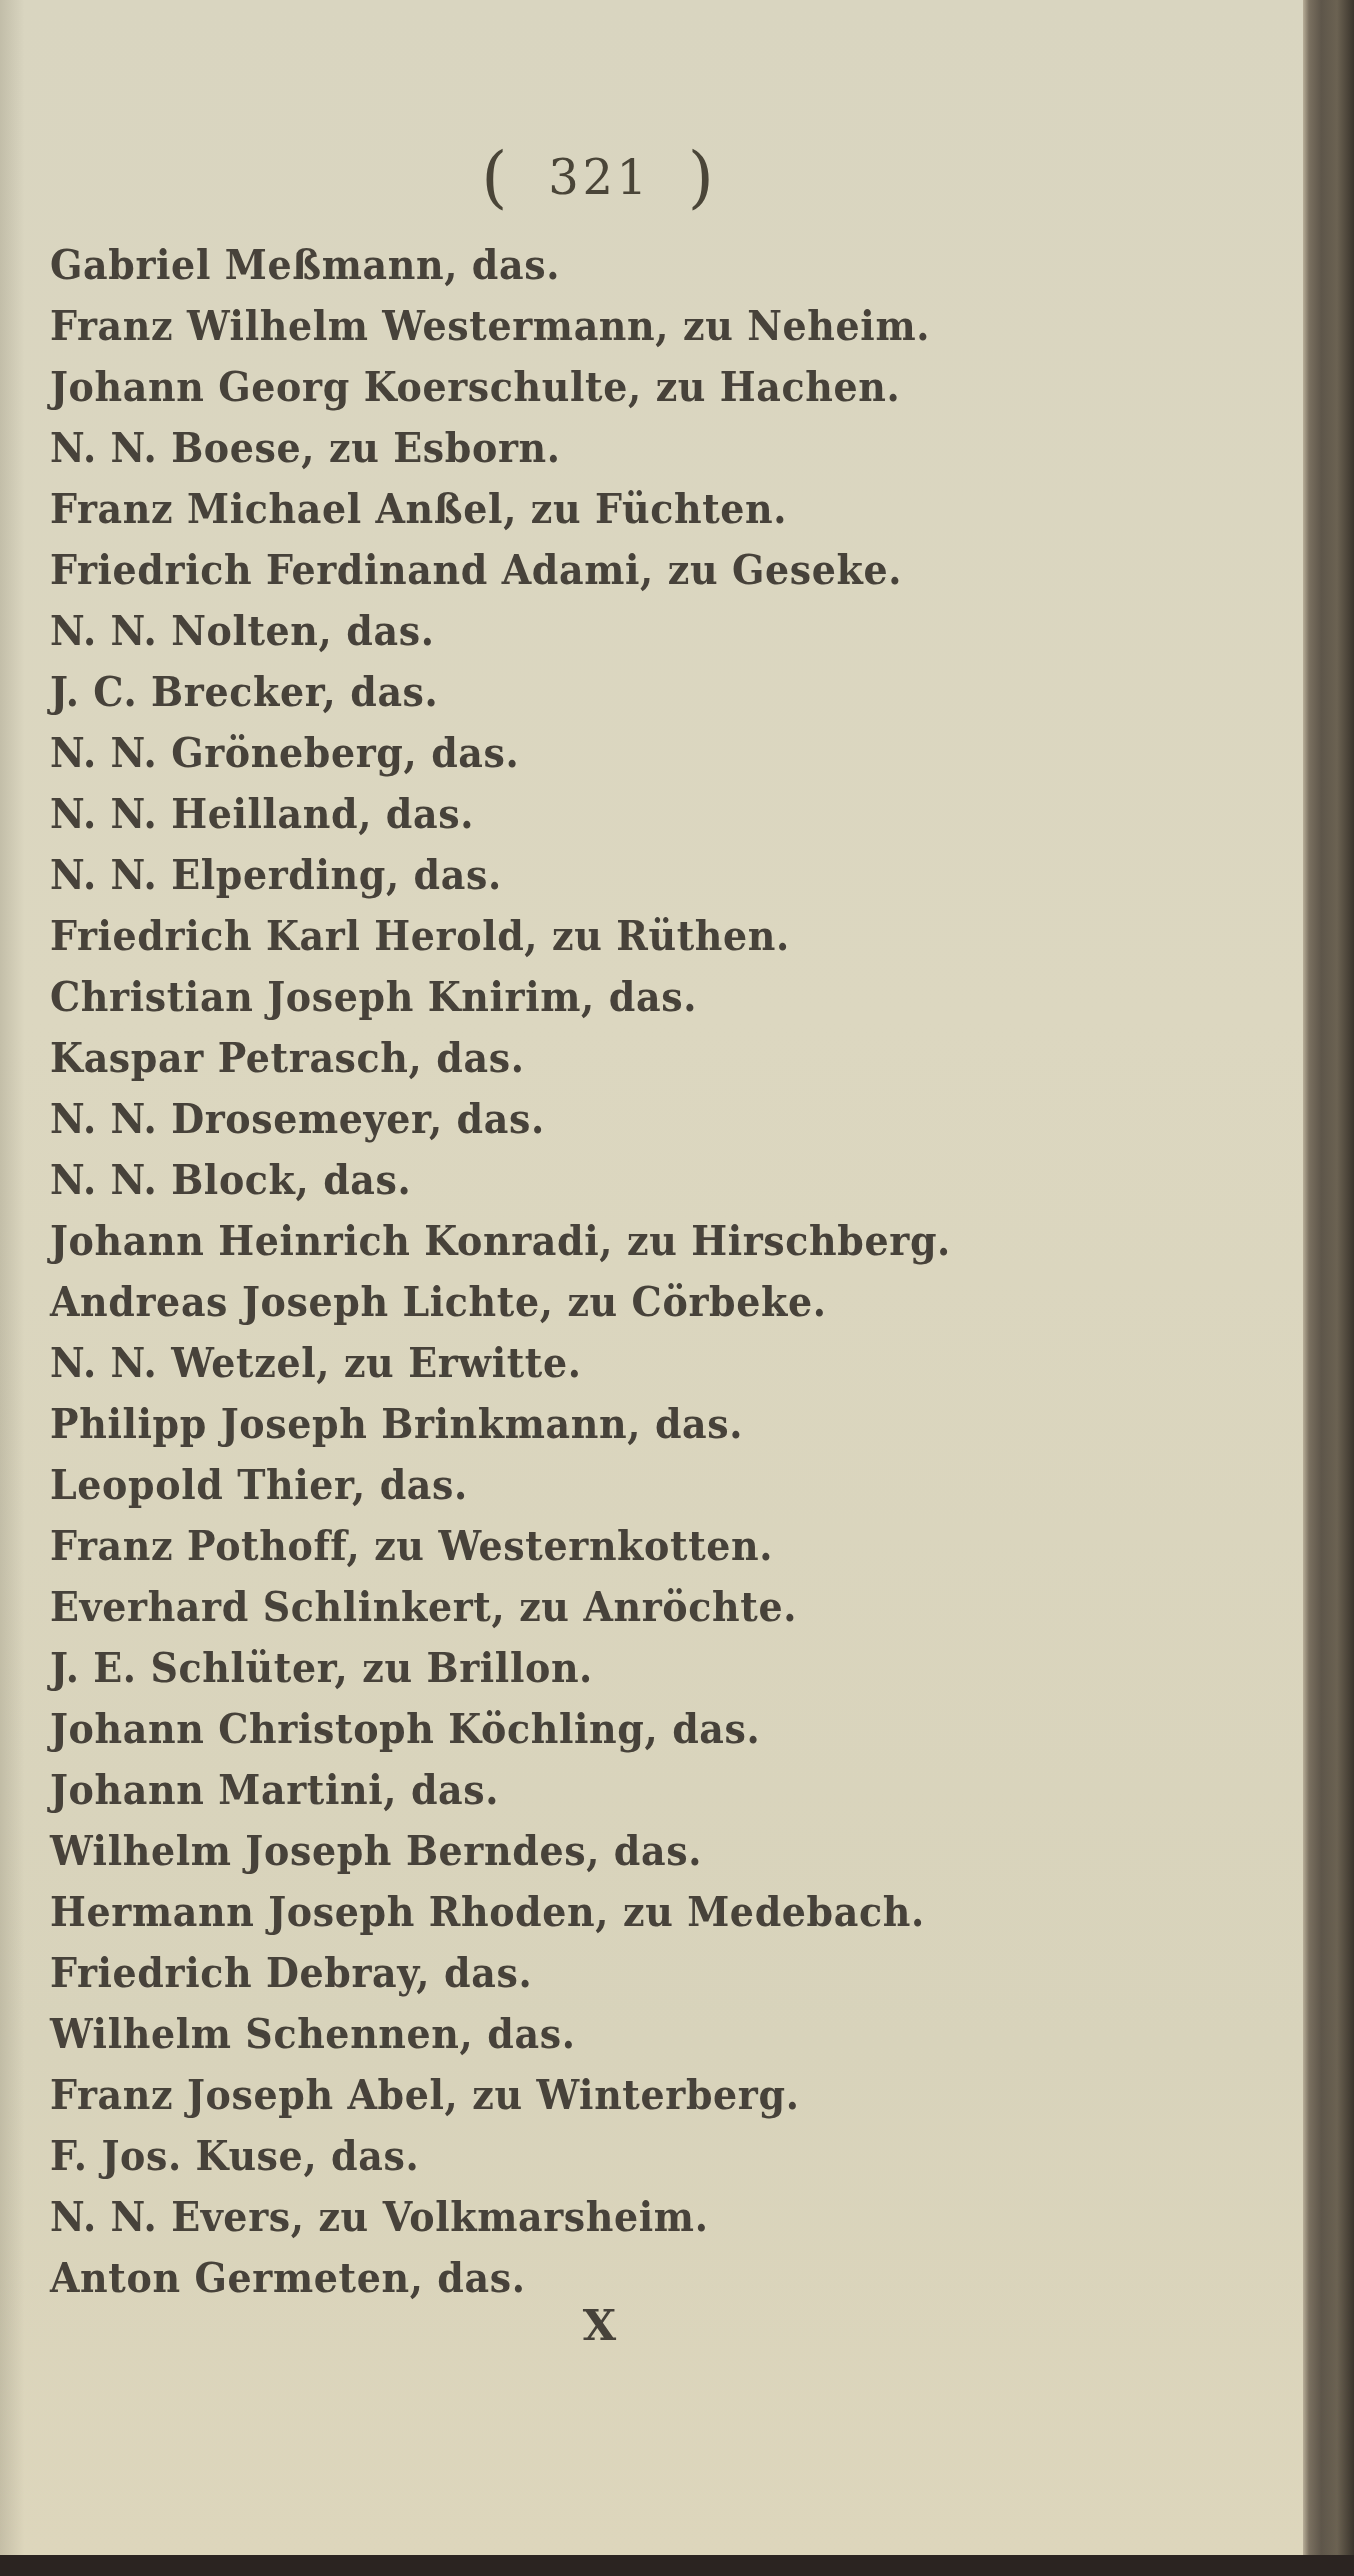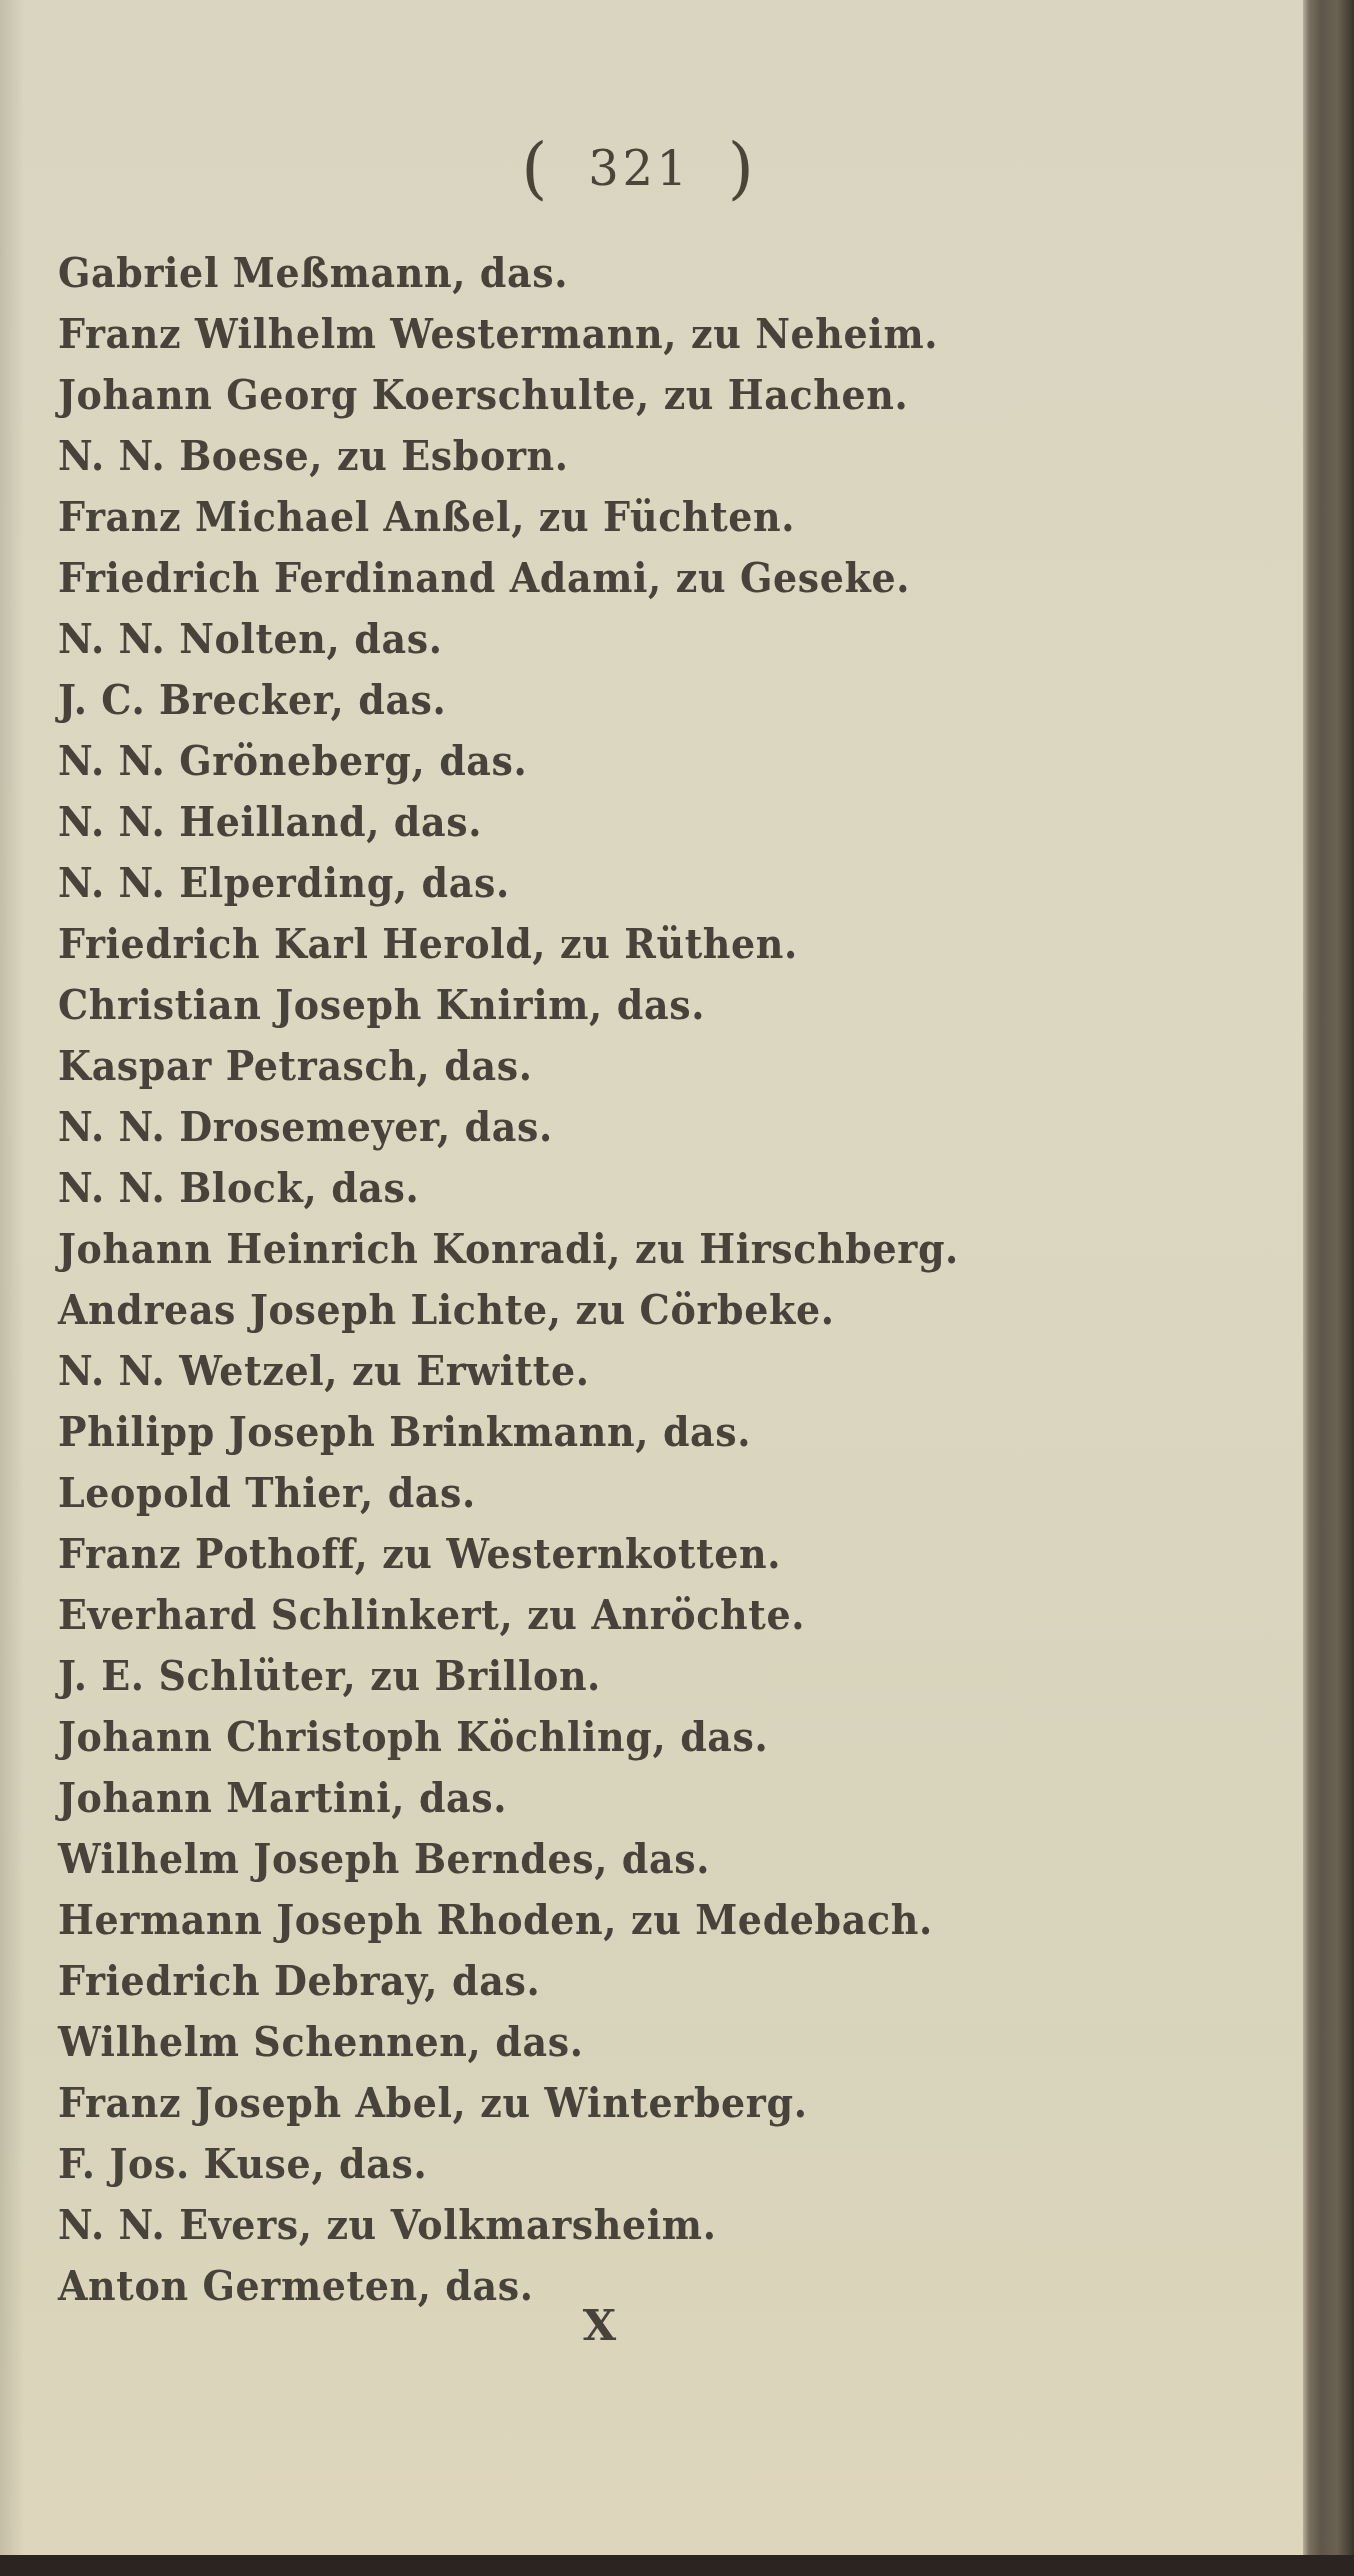--- a/index.html
+++ b/index.html
@@ -19,32 +19,31 @@
       position: absolute; left: 1303px; top: 0;
       width: 51px; height: 2576px;
       background: linear-gradient(90deg, #b8ae98 0px, #7a7060 6.1px, #5e564a 18.3px, #6b6252 34px, #3a342c 51px);
     }
     .bottom-band {
       position: absolute; left: 0; top: 2555px;
       width: 1354px; height: 21px;
       background: #2b2421;
     }
     .header {
-      position: absolute; top: 129px; left: 0; width: 1199px;
+      position: absolute; top: 138px; left: 0; width: 1199px;
       text-align: center;
       font-size: 48px; color: #4a4538;
       letter-spacing: 3.7px;
-      margin-left: 40px;
     }
     .header .paren { font-size: 67px; vertical-align: -6.1px; }
     .header .num { margin: 0 37px; }
     .entries {
       position: absolute; left: 42px; top: 226px;
       width: 1162px;
-      list-style: none; margin: 16px; padding: 0;
+      list-style: none; margin: 8px; padding: 0;
     }
     .entry {
       height: 61px;
       line-height: 61px;
       font-size: 38px;
       color: #47423a;
       white-space: nowrap;
       font-weight: bold;
       letter-spacing: 0.6px;
       transform: scaleY(1.08);

